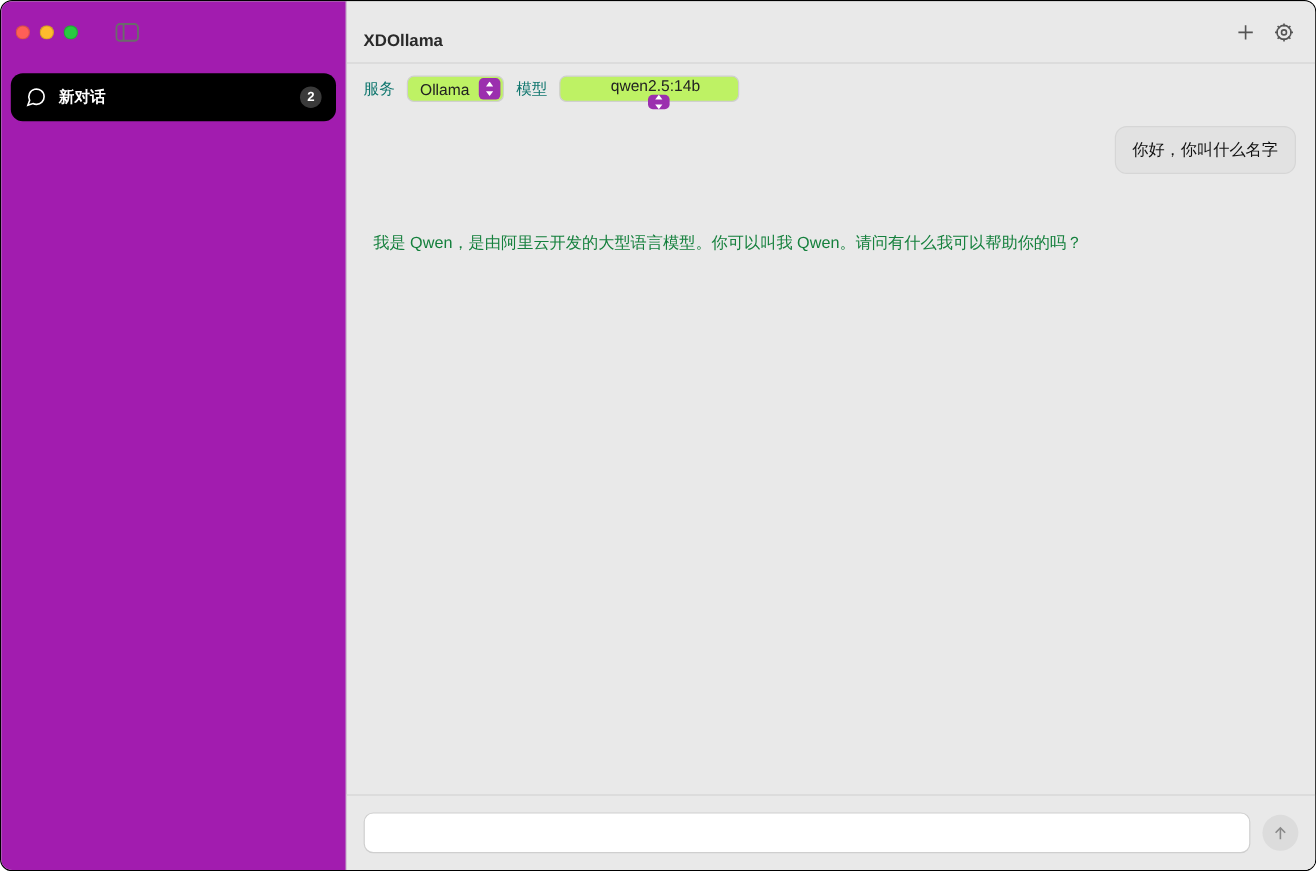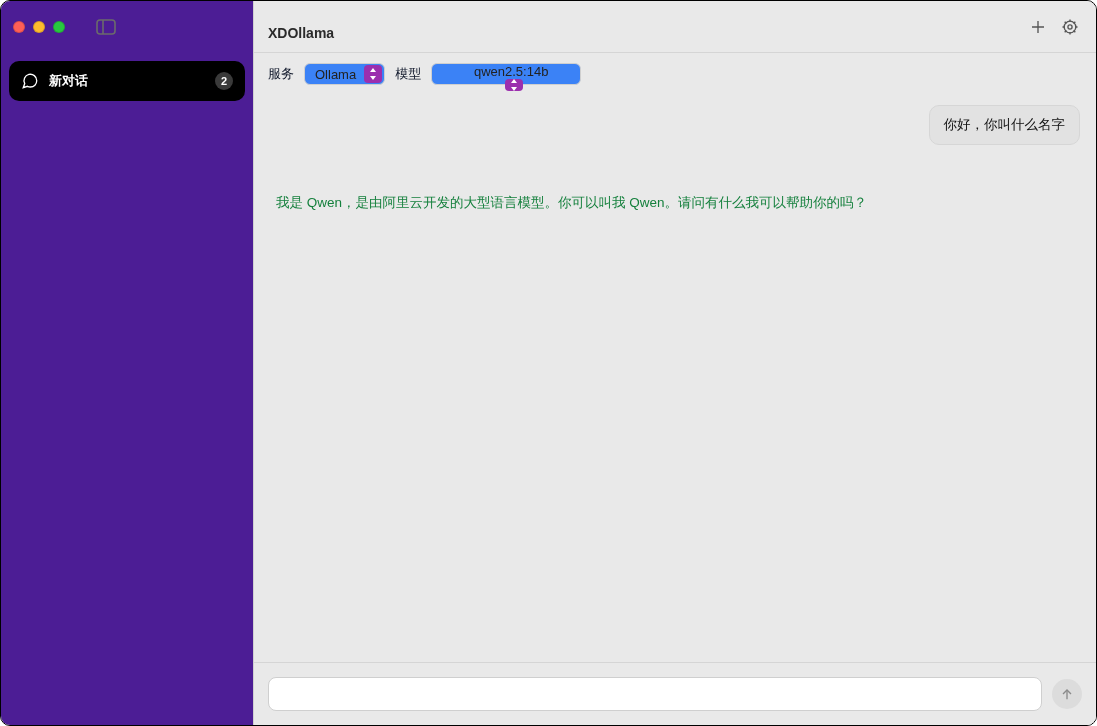--- a/index.html
+++ b/index.html
@@ -16,22 +16,22 @@
     border: 1px solid #000;
     border-radius: 10px;
     overflow: hidden;
     display: flex;
     flex-direction: row;
     background: #e9e9e9;
     position: relative;
   }
   
   .sidebar {
-    width: 253px;
-    background: #4c1d95;
+    width: 288px;
+    background: #a21caf;
     border-right: 1px solid #d0d0d0;
     display: flex;
     flex-direction: column;
   }
   .sidebar-top {
     height: 52px;
     display: flex;
     align-items: center;
     padding: 0 12px;
     gap: 8px;
@@ -122,26 +122,26 @@
     border-radius: 4px;
   }
   .toolbar {
     display: flex;
     align-items: center;
     gap: 10px;
     padding: 10px 14px 6px 14px;
   }
   .lbl {
     font-size: 13px;
-    color: #0f172a;
+    color: #0f766e;
   }
   .select {
     display: inline-flex;
     align-items: center;
-    background: #3b82f6;
+    background: #bef264;
     border: 1px solid #cfcfcf;
     border-radius: 6px;
     height: 22px;
     padding: 0 0 0 10px;
     font-size: 13px;
     color: #222;
     cursor: pointer;
     position: relative;
   }
   .select .caret {

